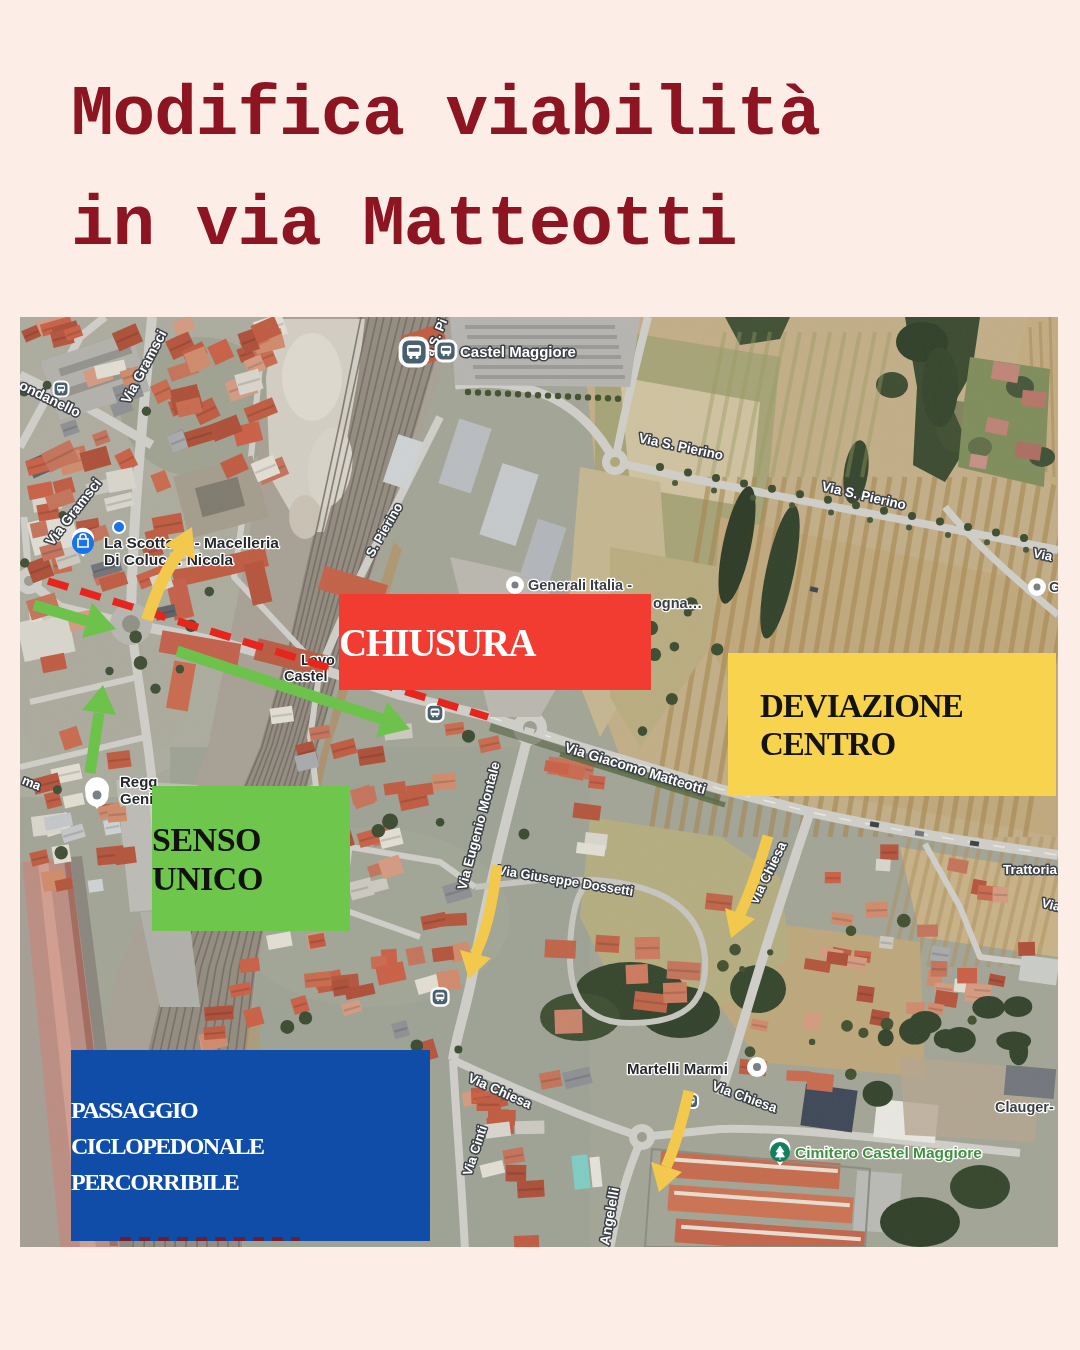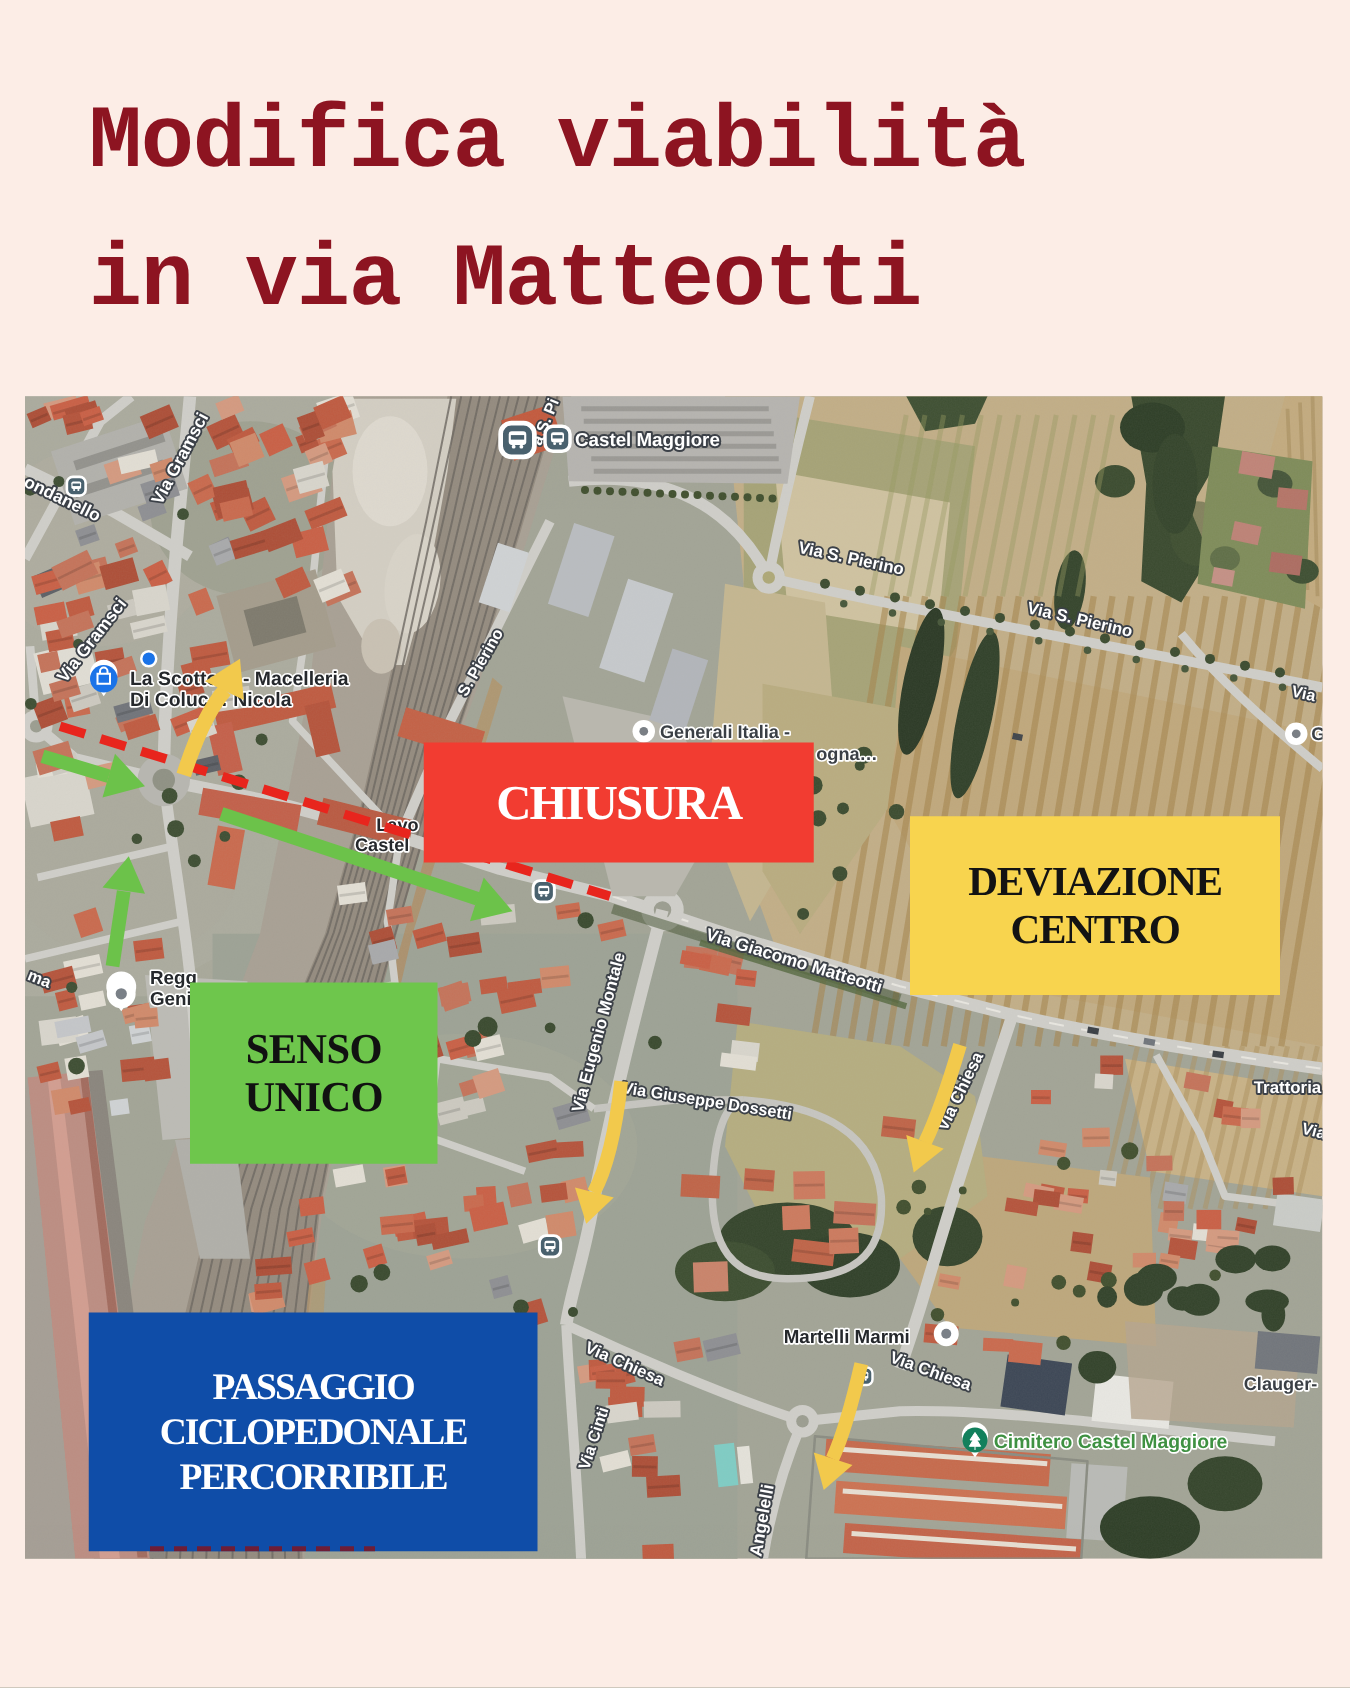--- a/index.html
+++ b/index.html
@@ -1,17 +1,17 @@
 <!DOCTYPE html>
 <html><head><meta charset="utf-8"><style>
 html,body{margin:0;padding:0;}
 body{width:1080px;height:1350px;background:#fcede6;font-family:"Liberation Sans",sans-serif;overflow:hidden;position:relative;}
 .ttl{position:absolute;left:71px;top:60px;font-family:Liberation Mono, monospace;font-weight:bold;color:#8d1421;font-size:71px;line-height:110px;letter-spacing:-1px;}
 .map{position:absolute;left:20px;top:317px;width:1038px;height:930px;}
-.box{position:absolute;font-family:"Liberation Serif",serif;font-weight:bold;display:flex;flex-direction:column;justify-content:center;text-align:center;}
+.box{position:absolute;font-family:"Liberation Serif",serif;font-weight:bold;display:flex;flex-direction:column;justify-content:center;text-align:left;}
 </style></head><body>
 
 <div class="ttl">Modifica viabilità<br>in via Matteotti</div>
 
 <div class="map"><svg width="1038" height="930" viewBox="0 0 1038 930">
 <defs>
         <filter id="nz" x="0" y="0" width="100%" height="100%">
           <feTurbulence type="fractalNoise" baseFrequency="0.9" numOctaves="2" result="n"></feTurbulence>
           <feColorMatrix in="n" type="matrix" values="0 0 0 0 0.5 0 0 0 0 0.5 0 0 0 0 0.45 0 0 0 0.5 0"></feColorMatrix>
           <feComposite operator="in" in2="SourceGraphic"></feComposite>
@@ -869,19 +869,19 @@
 
 <path d="M748,519 Q733,570 720,597" fill="none" stroke="#f2c94c" stroke-width="11" stroke-linecap="butt" stroke-linejoin="round"></path>
       <path d="M711,621 L735,602 L705,591 Z" fill="#f2c94c"></path>
 
 <path d="M669,774 Q657,826 646,850" fill="none" stroke="#f2c94c" stroke-width="11" stroke-linecap="butt" stroke-linejoin="round"></path>
       <path d="M639,875 L662,855 L631,845 Z" fill="#f2c94c"></path>
 </svg>
 
 <div class="box" style="left:319px;top:277px;width:312px;height:96px;background:#f23c31;color:#ffffff;font-size:39px;letter-spacing:-1.5px;">CHIUSURA</div>
 
-<div class="box" style="left:708px;top:336px;width:296px;height:143px;background:#f8d44e;color:#131313;font-size:33px;line-height:38px;letter-spacing:-1px;">DEVIAZIONE<br>CENTRO</div>
+<div class="box" style="left:708px;top:336px;width:296px;height:143px;background:#f8d44e;color:#131313;font-size:33px;line-height:38px;letter-spacing:-1px;padding-left:32px;">DEVIAZIONE<br>CENTRO</div>
 
 <div class="box" style="left:132px;top:445px;width:198px;height:145px;background:#6ec64c;color:#111111;font-size:34px;line-height:39px;letter-spacing:-0.5px;margin-top:24px;">SENSO<br>UNICO</div>
 
-<div class="box" style="left:51px;top:733px;width:359px;height:191px;background:#0f4da8;color:#ffffff;font-size:30px;line-height:36px;letter-spacing:-1.5px;">PASSAGGIO<br>CICLOPEDONALE<br>PERCORRIBILE</div>
+<div class="box" style="left:51px;top:733px;width:359px;height:191px;background:#0f4da8;color:#ffffff;font-size:24px;line-height:36px;letter-spacing:-1.5px;">PASSAGGIO<br>CICLOPEDONALE<br>PERCORRIBILE</div>
 
 <div style="position:absolute;left:100px;top:920px;width:180px;height:4px;background:repeating-linear-gradient(90deg,#7e1522 0 11px,#0f4da8 11px 19px);opacity:0.85;"></div>
 </div>
 </body></html>

